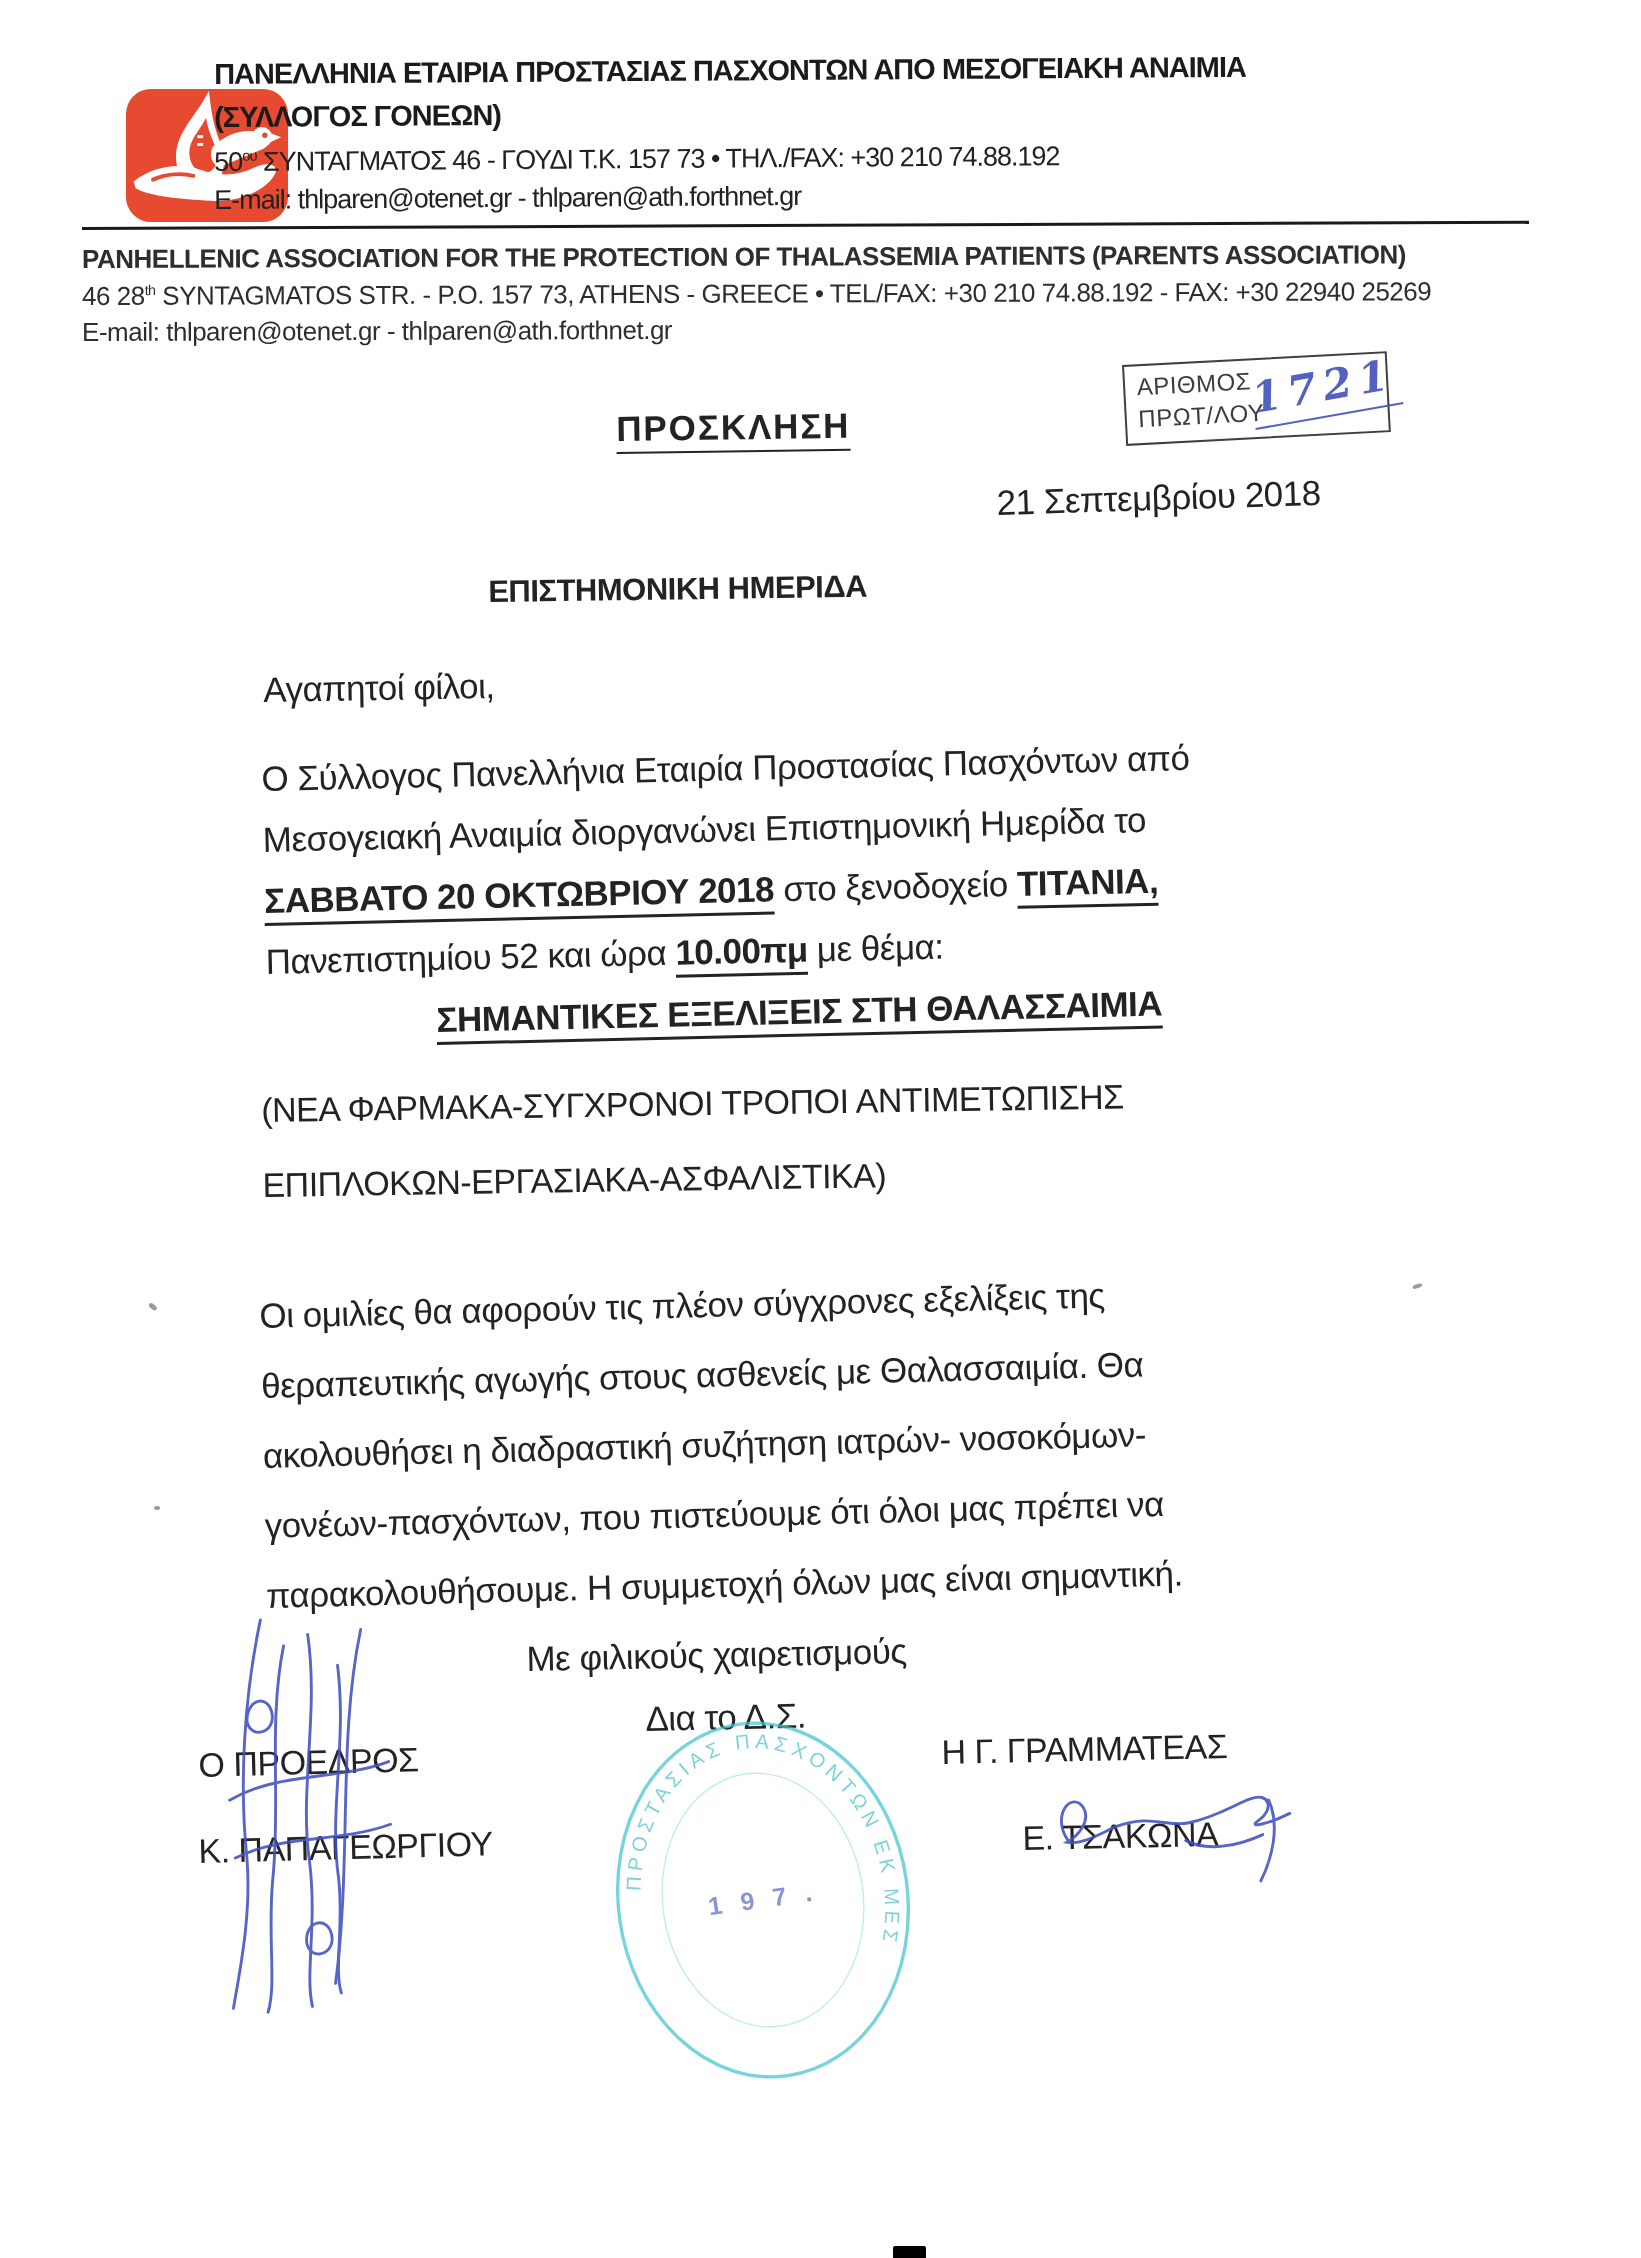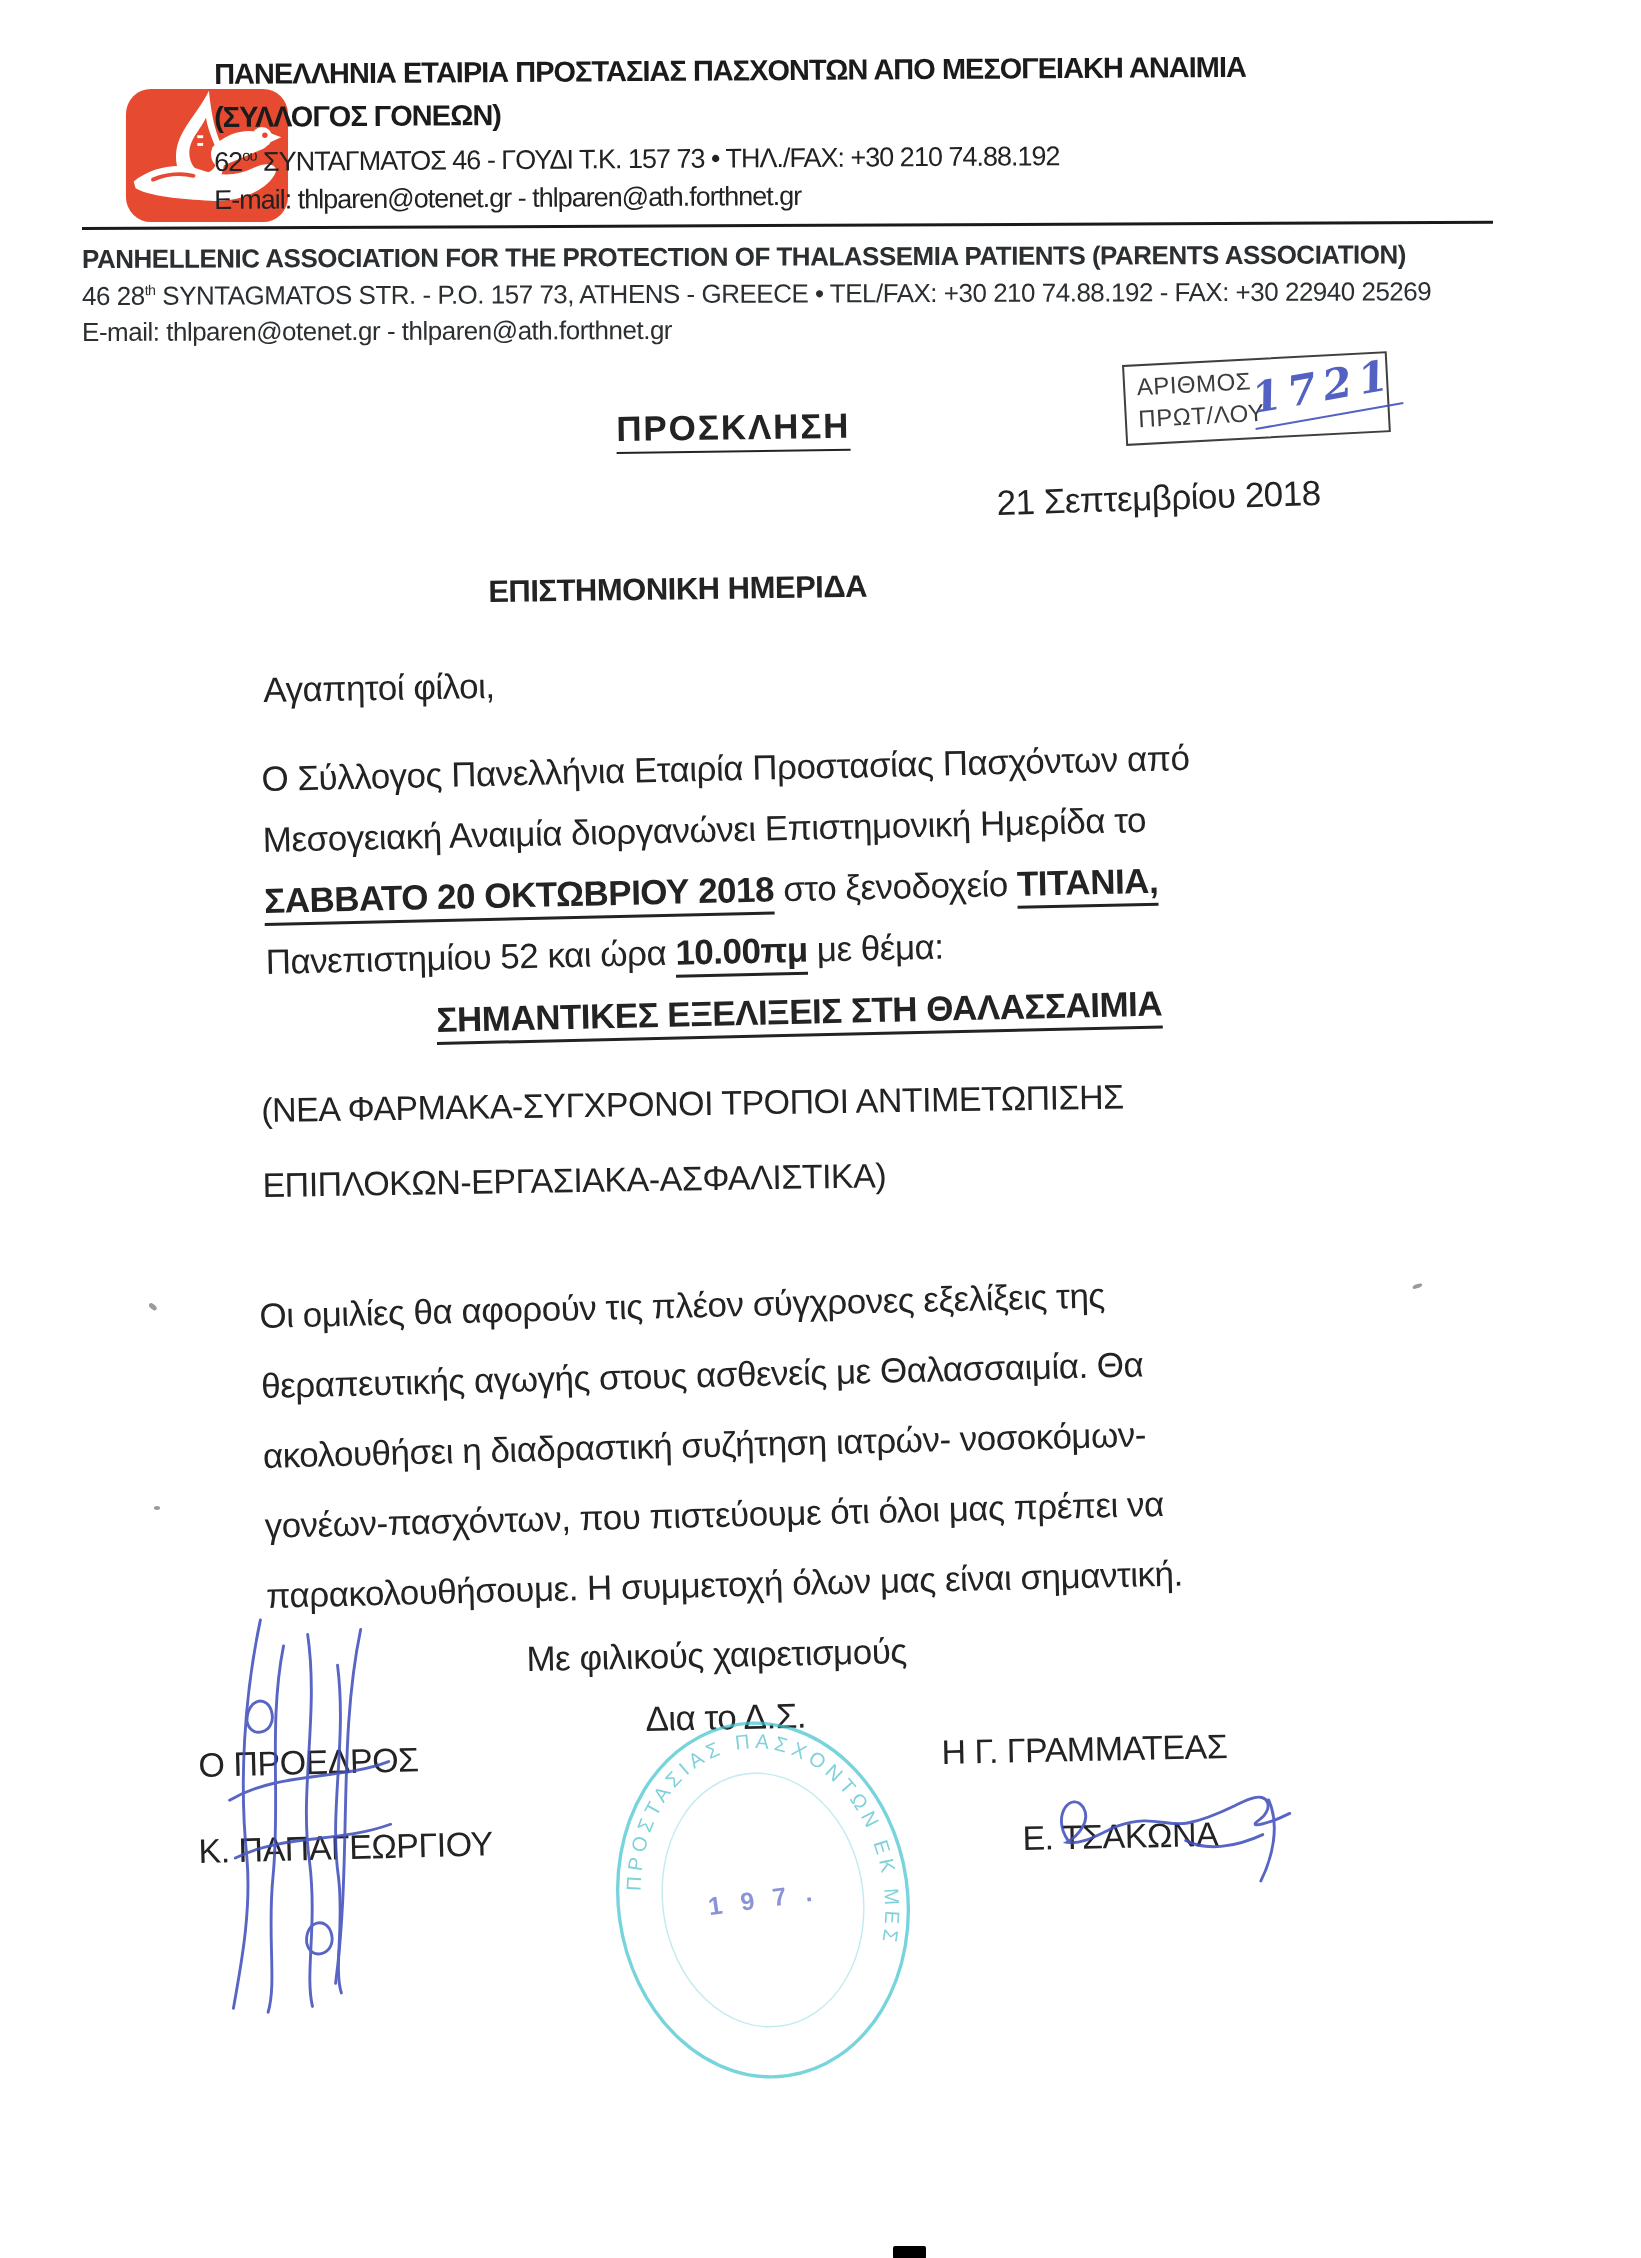--- a/index.html
+++ b/index.html
@@ -1,17 +1,17 @@
 <!DOCTYPE html>
 <html><head>
 <meta charset="utf-8">
 <style>
   html,body{margin:0;padding:0;background:#ffffff;}
   .page{position:relative;width:1493px;height:2258px;background:#ffffff;overflow:hidden;
-        font-family:"Liberation Sans", sans-serif;color:#222;}
+        font-family:"Liberation Sans", sans-serif;color:#222;padding-left:36px;}
   .abs{position:absolute;transform-origin:left top;}
 
   
   .gr-line{left:214px;letter-spacing:-1px;color:#1b1b1b;white-space:nowrap;}
   .gr-bold{font-weight:700;font-size:29px;}
   .gr-reg{font-weight:400;font-size:27px;color:#222;}
   .rule{left:82px;top:227px;width:1474px;height:2.9px;background:#1a1a1a;transform:rotate(-0.25deg);}
   .en-line{left:82px;color:#2b2f31;letter-spacing:-0.5px;white-space:nowrap;font-size:26px;}
   .en-bold{font-weight:700;}
 
@@ -58,21 +58,21 @@
     <circle cx="143" cy="52" r="10.5" fill="#ffffff"></circle>
     <circle cx="146" cy="50" r="2.8" fill="#e64a30"></circle>
     <path d="M152,48 l11,4 -11,5 z" fill="#ffffff"></path>
 
     <path d="M10,98 C30,82 58,78 80,86 C100,93 118,92 134,84 C148,77 160,80 157,89 C150,106 120,120 90,118 C58,116 28,114 12,105 Z" fill="#ffffff"></path>
     <path d="M30,96 C44,90 60,89 72,92" stroke="#e64a30" stroke-width="4" fill="none" stroke-linecap="round"></path>
   </svg>
 
   <div class="abs gr-line gr-bold" style="top:58px;transform:rotate(-0.4deg);">ΠΑΝΕΛΛΗΝΙΑ ΕΤΑΙΡΙΑ ΠΡΟΣΤΑΣΙΑΣ ΠΑΣΧΟΝΤΩΝ ΑΠΟ ΜΕΣΟΓΕΙΑΚΗ ΑΝΑΙΜΙΑ</div>
   <div class="abs gr-line gr-bold" style="top:101px;transform:rotate(-0.4deg);">(ΣΥΛΛΟΓΟΣ ΓΟΝΕΩΝ)</div>
-  <div class="abs gr-line gr-reg" style="top:147px;transform:rotate(-0.4deg);"><span>62</span><sup>ου</sup><span> ΣΥΝΤΑΓΜΑΤΟΣ 46 - ΓΟΥΔΙ Τ.Κ. 157 73 • ΤΗΛ./FAX: +30 210 74.88.192</span></div>
+  <div class="abs gr-line gr-reg" style="top:147px;transform:rotate(-0.4deg);"><span>50</span><sup>ου</sup><span> ΣΥΝΤΑΓΜΑΤΟΣ 46 - ΓΟΥΔΙ Τ.Κ. 157 73 • ΤΗΛ./FAX: +30 210 74.88.192</span></div>
   <div class="abs gr-line gr-reg" style="top:185px;transform:rotate(-0.4deg);">E-mail: thlparen@otenet.gr - thlparen@ath.forthnet.gr</div>
 
   <div class="abs rule"></div>
 
   <div class="abs en-line en-bold" style="top:244px;transform:rotate(-0.2deg);">PANHELLENIC ASSOCIATION FOR THE PROTECTION OF THALASSEMIA PATIENTS (PARENTS ASSOCIATION)</div>
   <div class="abs en-line" style="top:281px;transform:rotate(-0.2deg);"><span>46 28</span><sup>th</sup><span> SYNTAGMATOS STR. - P.O. 157 73, ATHENS - GREECE • TEL/FAX: +30 210 74.88.192 - FAX: +30 22940 25269</span></div>
   <div class="abs en-line" style="top:317px;transform:rotate(-0.2deg);">E-mail: thlparen@otenet.gr - thlparen@ath.forthnet.gr</div>
 
   <div class="abs proto-box">
     <div>ΑΡΙΘΜΟΣ</div>

